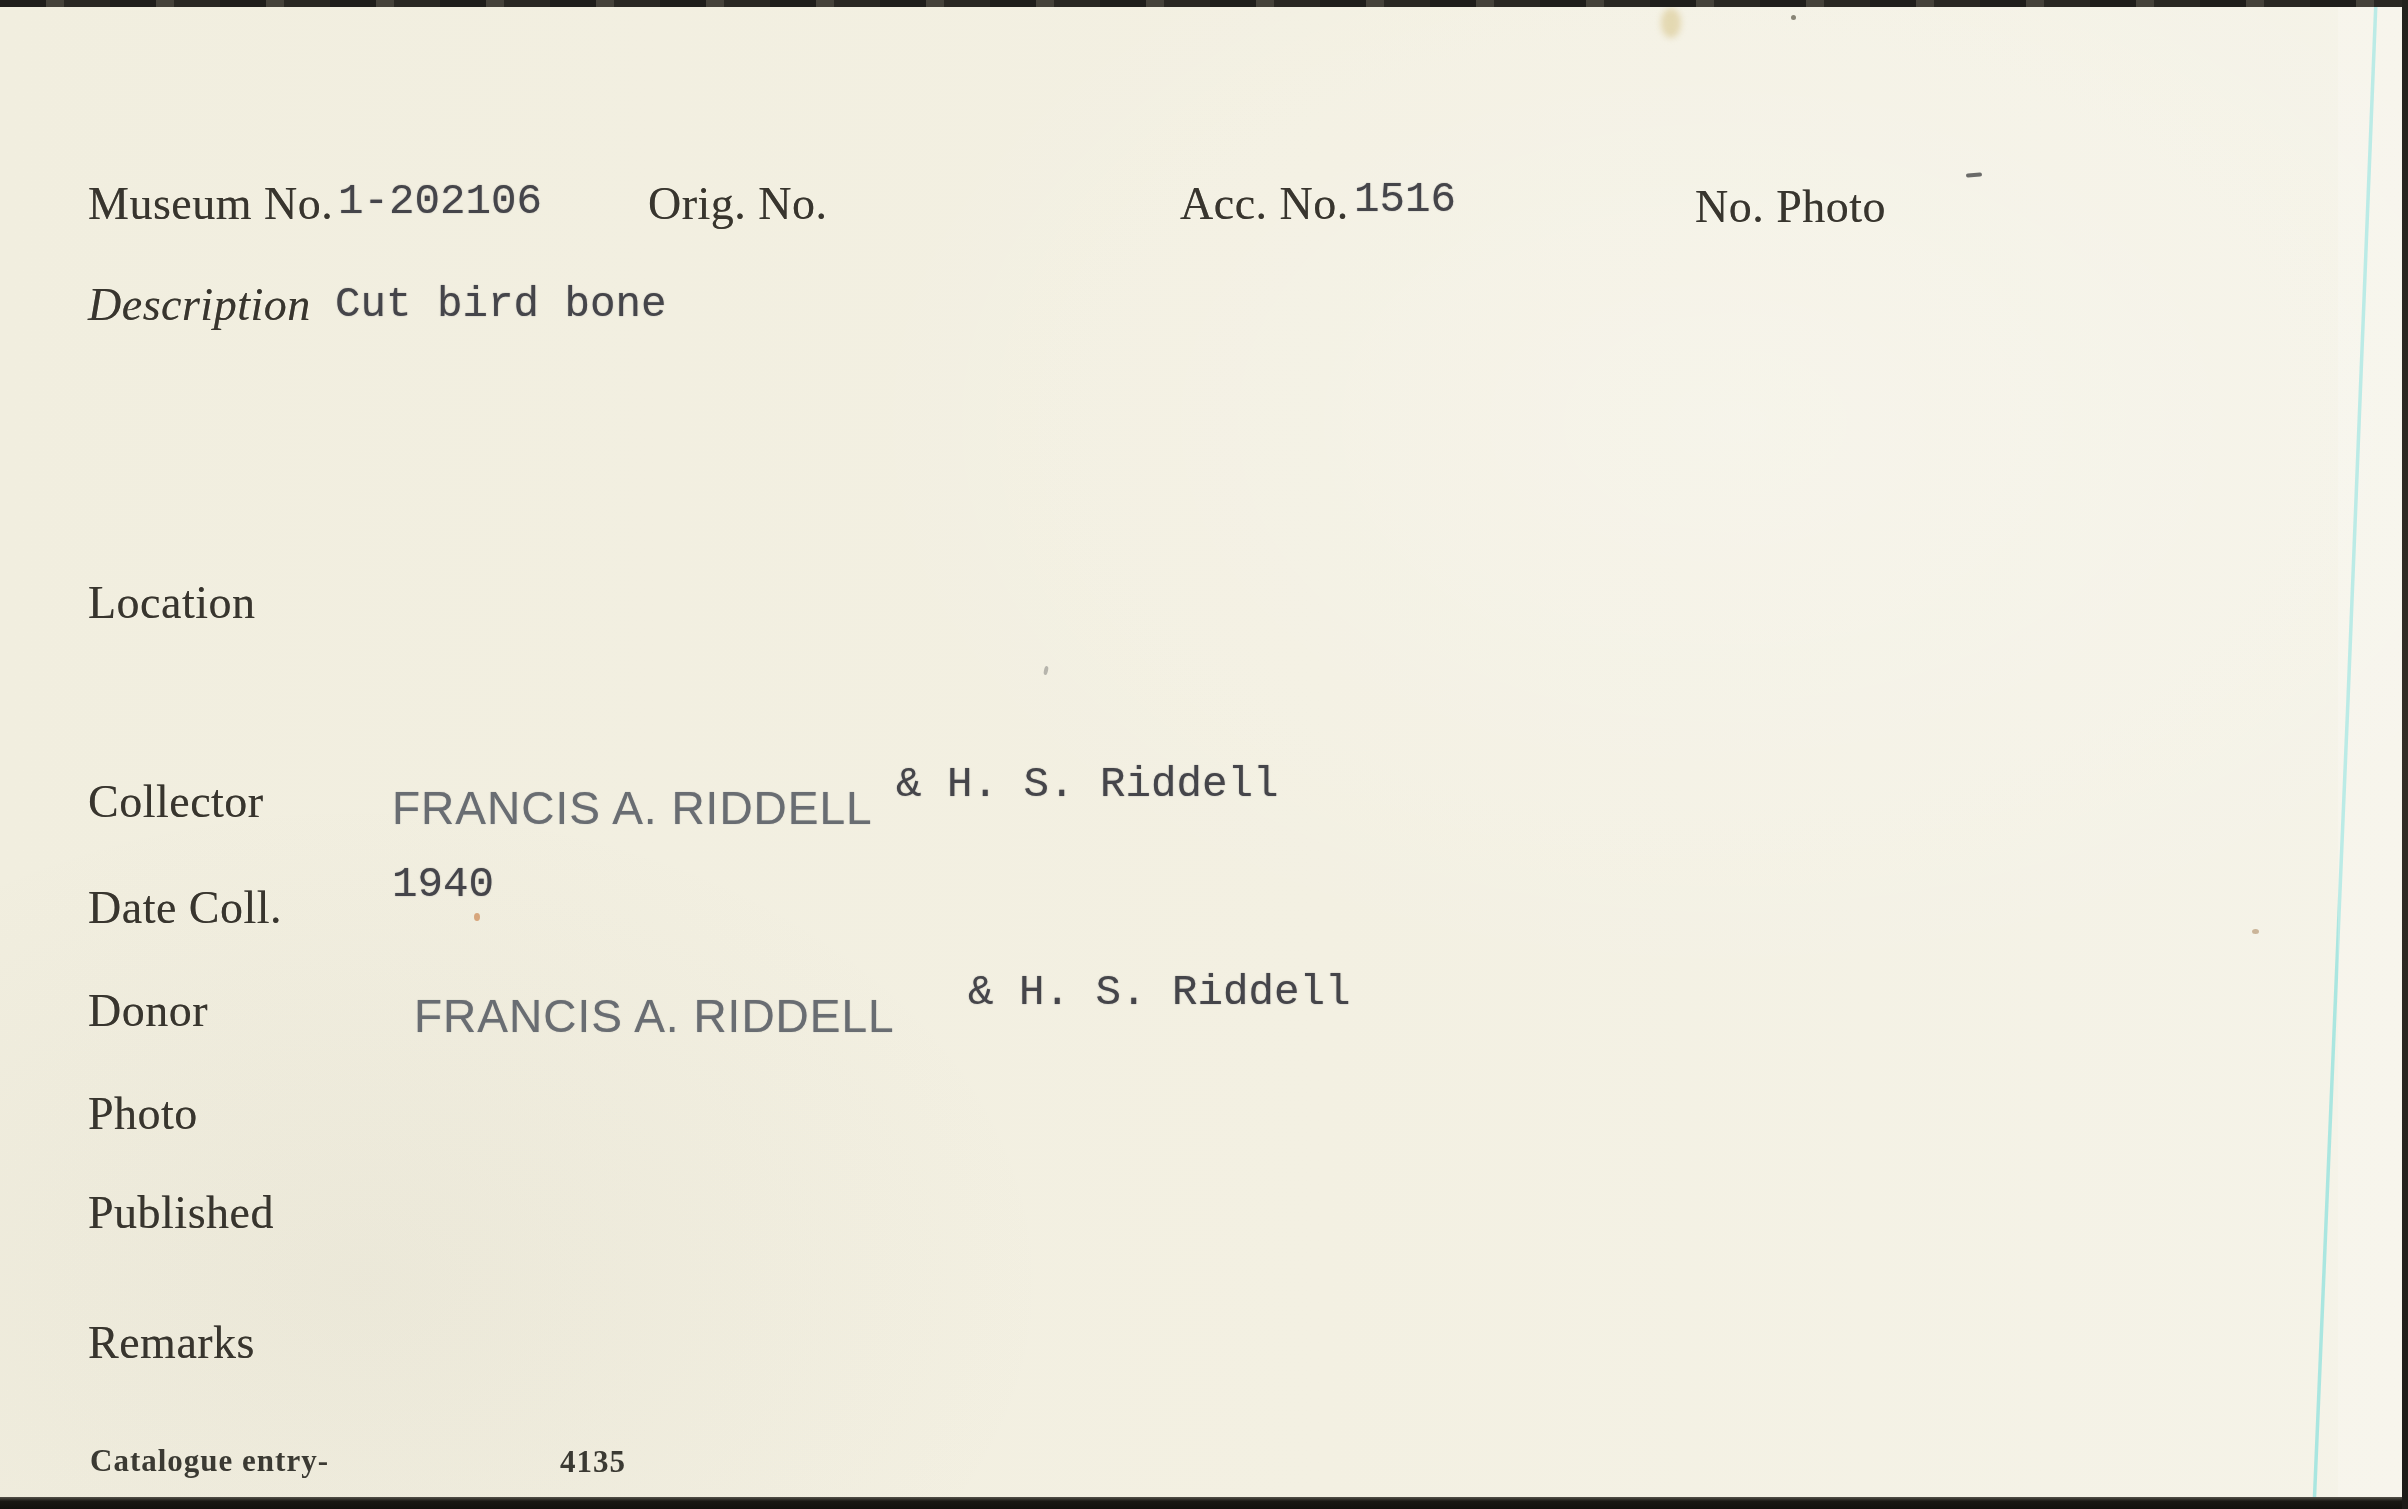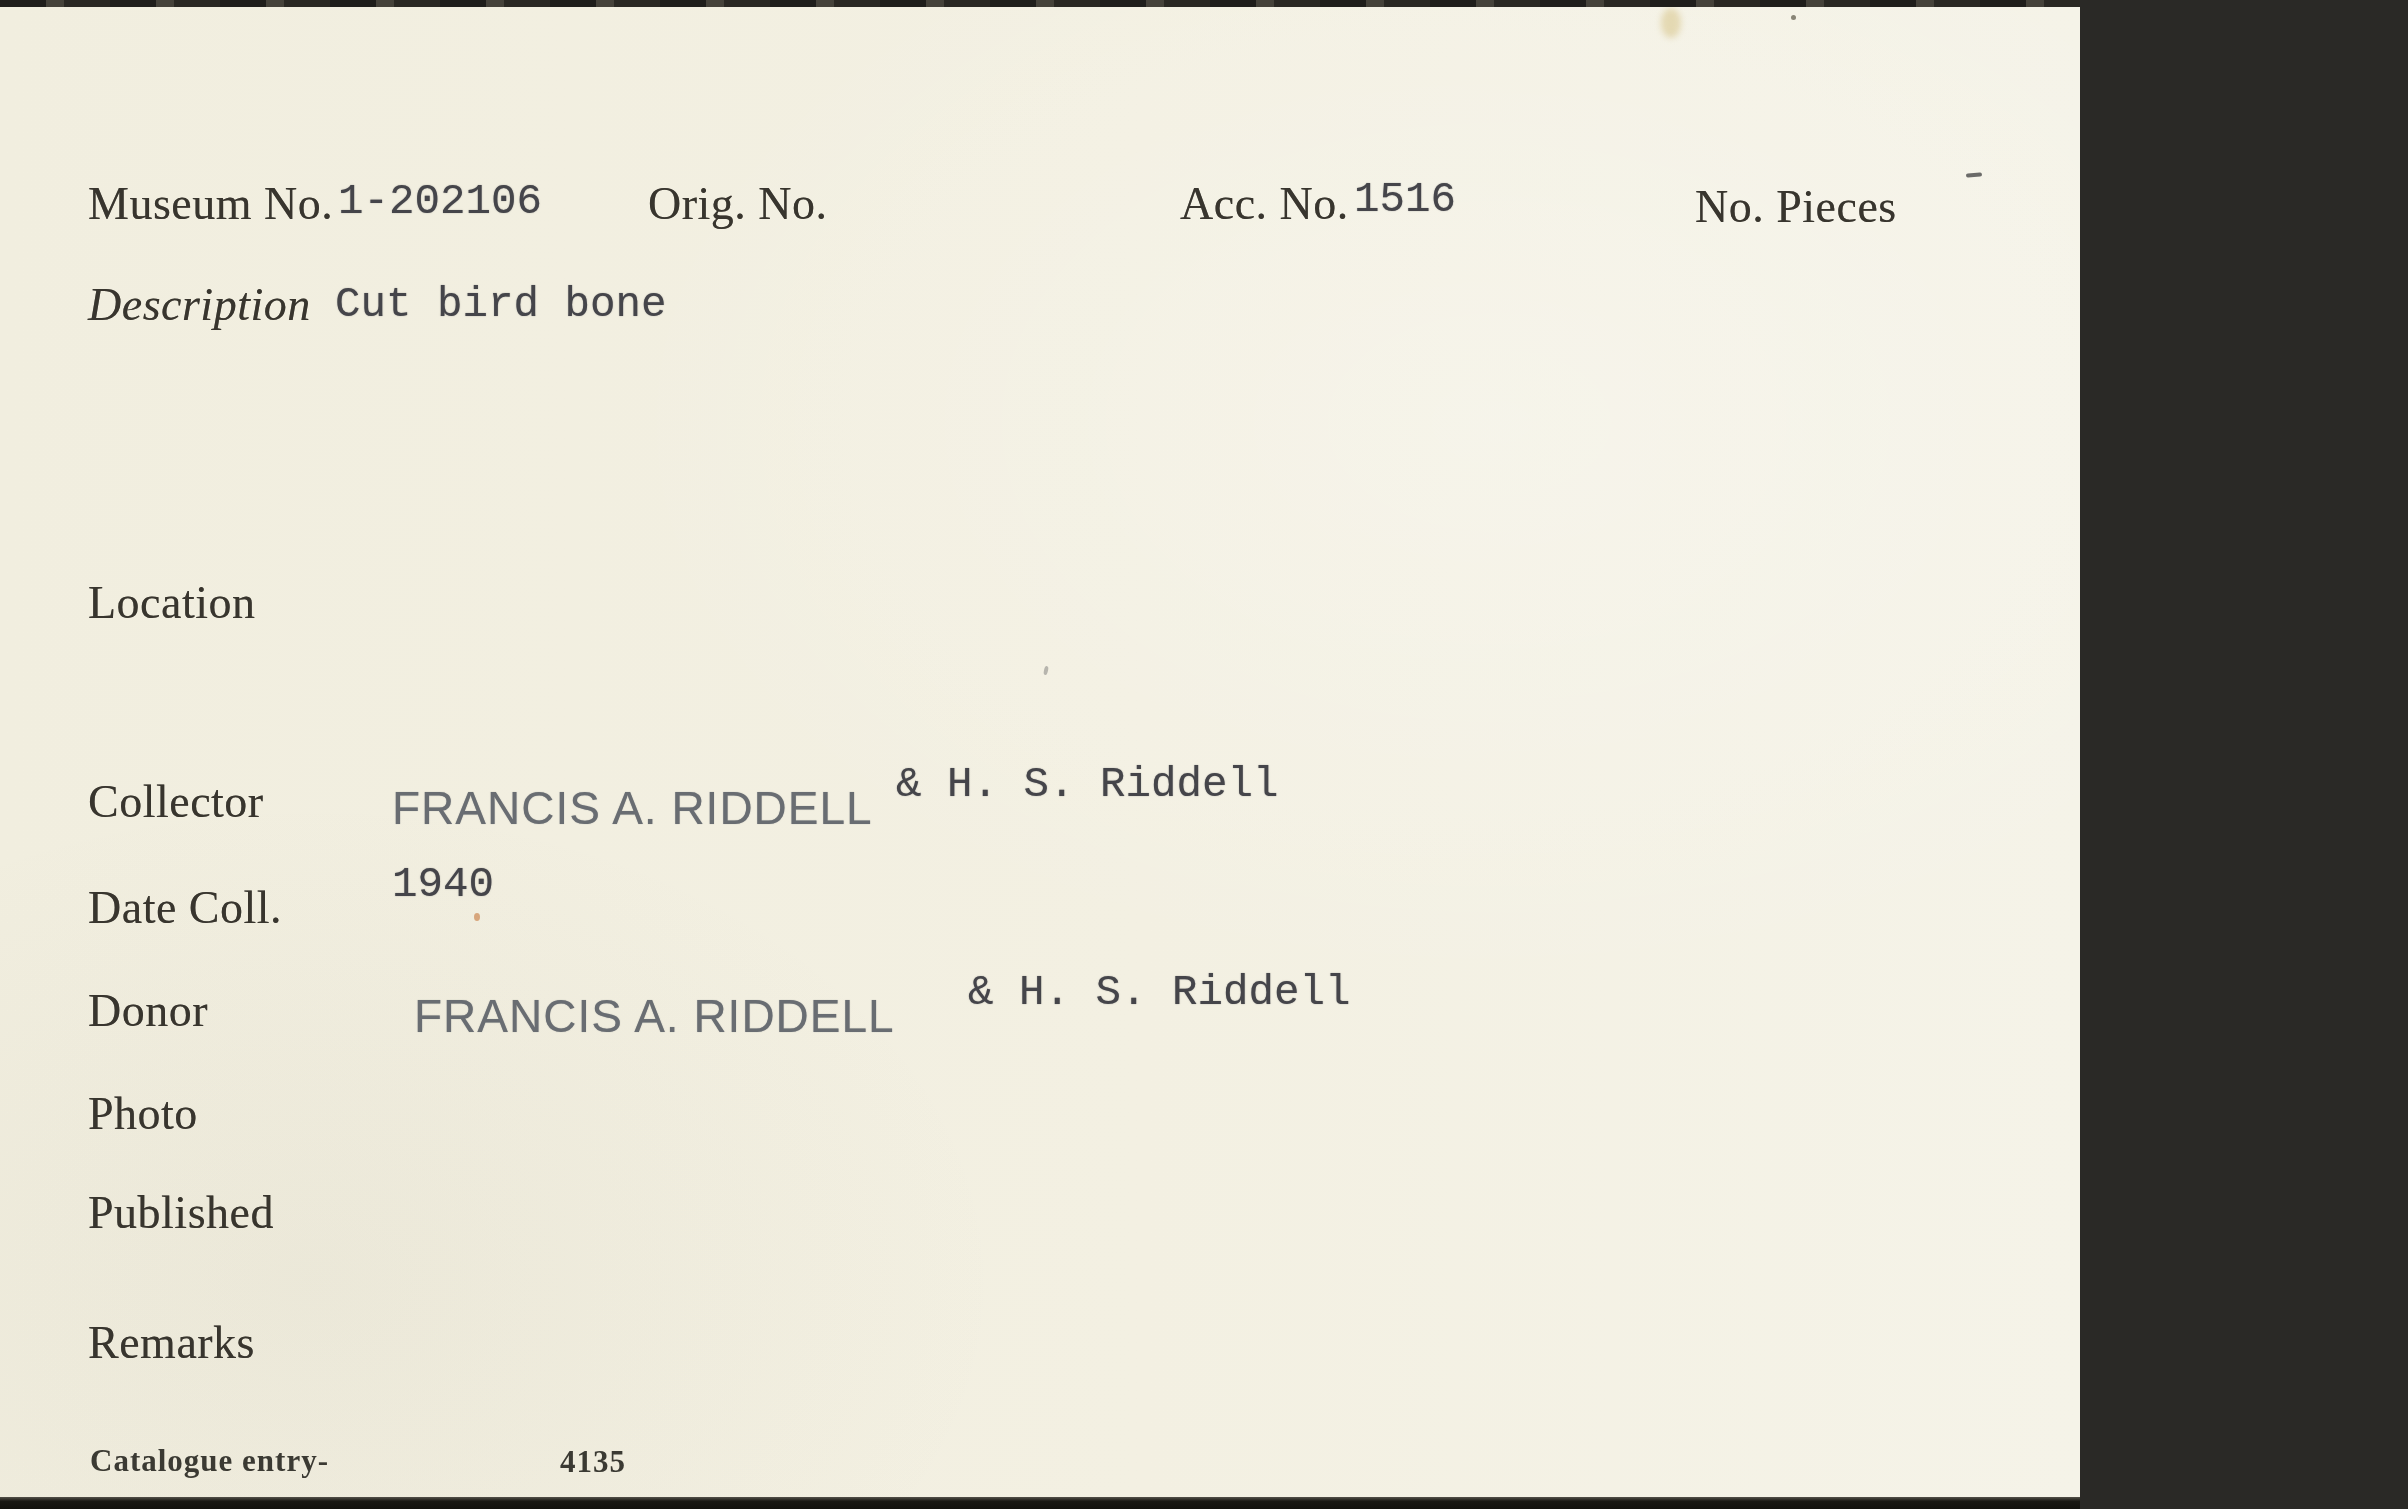--- a/index.html
+++ b/index.html
@@ -3,21 +3,21 @@
 <meta charset="utf-8">
 <style>
   html, body {
     margin: 0;
     padding: 0;
     background: #2a2926;
   }
 
   .card {
     position: relative;
-    width: 2080px;
+    width: 2408px;
     height: 1509px;
     overflow: hidden;
     background:
       radial-gradient(ellipse 1400px 900px at 72% 28%, rgba(255,255,255,0.22), rgba(255,255,255,0) 65%),
       radial-gradient(ellipse 1000px 700px at 15% 85%, rgba(120,110,80,0.05), rgba(120,110,80,0) 70%),
       linear-gradient(90deg, #f1eedf 0%, #f3f0e2 55%, #f5f3e8 100%);
     font-family: "Liberation Serif", serif;
   }
 
   
@@ -167,21 +167,21 @@
     <polyline points="2376,0 2348,700 2314,1509" fill="none" stroke="#a2e4df" stroke-width="3.5" opacity="0.9"></polyline>
   </svg>
 
   <div class="right-light-band"></div>
 
   <span class="lbl pos-museum-lbl">Museum No.</span>
   <span class="typed pos-museum-val">1-202106</span>
   <span class="lbl pos-orig-lbl">Orig. No.</span>
   <span class="lbl pos-acc-lbl">Acc. No.</span>
   <span class="typed pos-acc-val">1516</span>
-  <span class="lbl pos-pieces-lbl">No. Pieces</span>
+  <span class="lbl pos-pieces-lbl">No. Photo</span>
 
   <span class="lbl pos-description-lbl">Description</span>
   <span class="typed pos-description-val">Cut bird bone</span>
 
   <span class="lbl pos-location-lbl">Location</span>
 
   <span class="lbl pos-collector-lbl">Collector</span>
   <span class="stamp pos-collector-stamp">FRANCIS A. RIDDELL</span>
   <span class="typed pos-collector-typed">&amp; H. S. Riddell</span>
 

